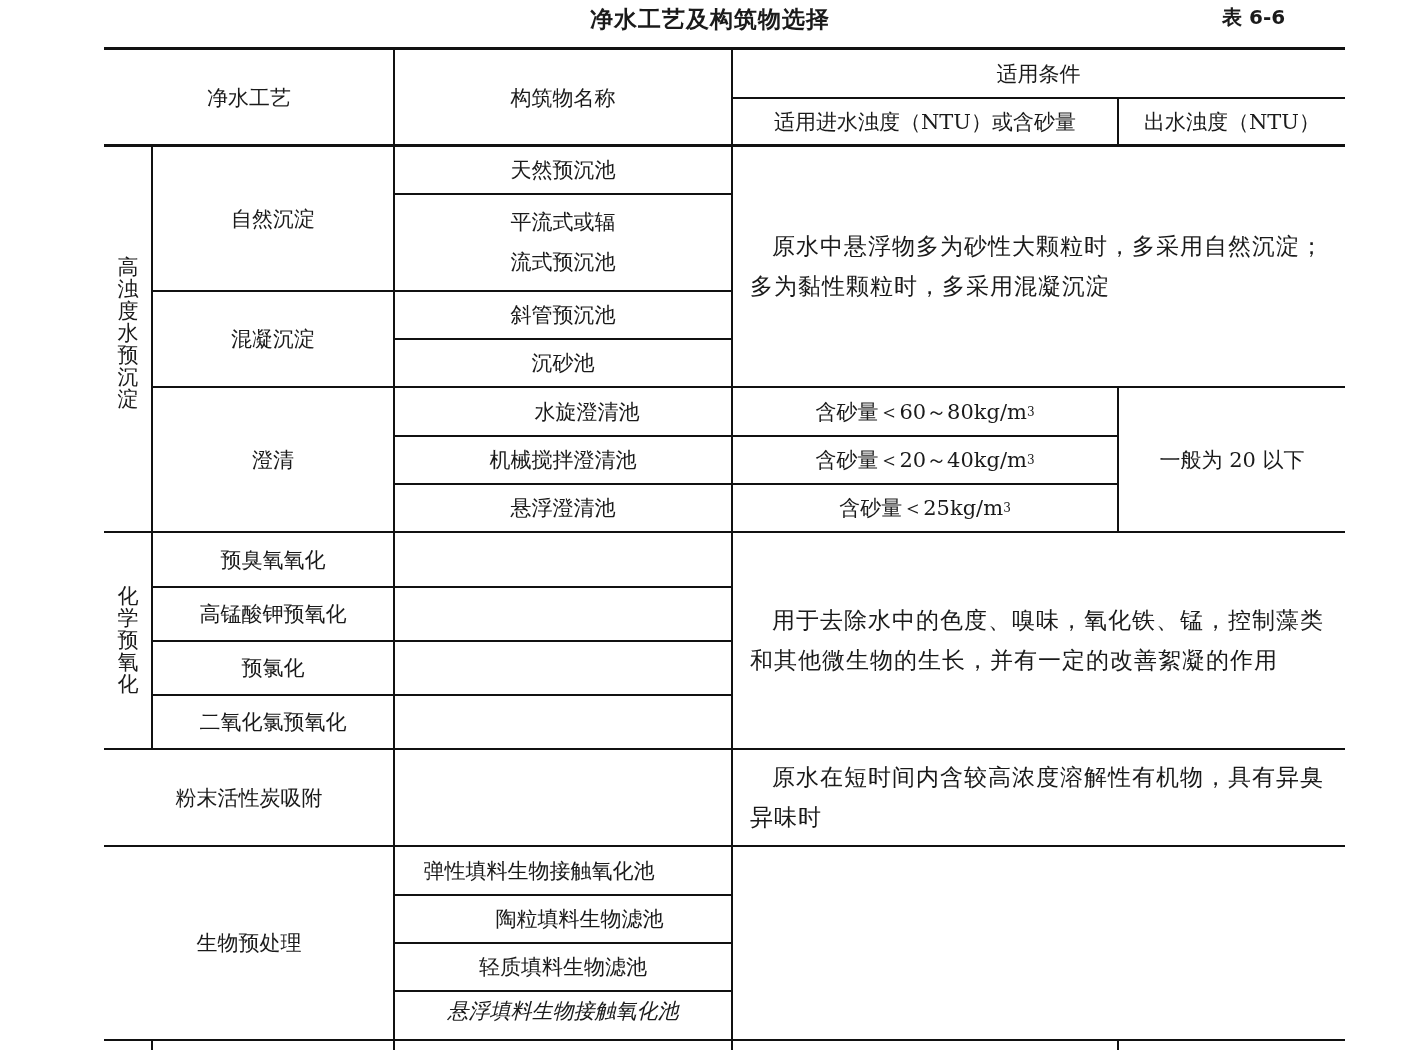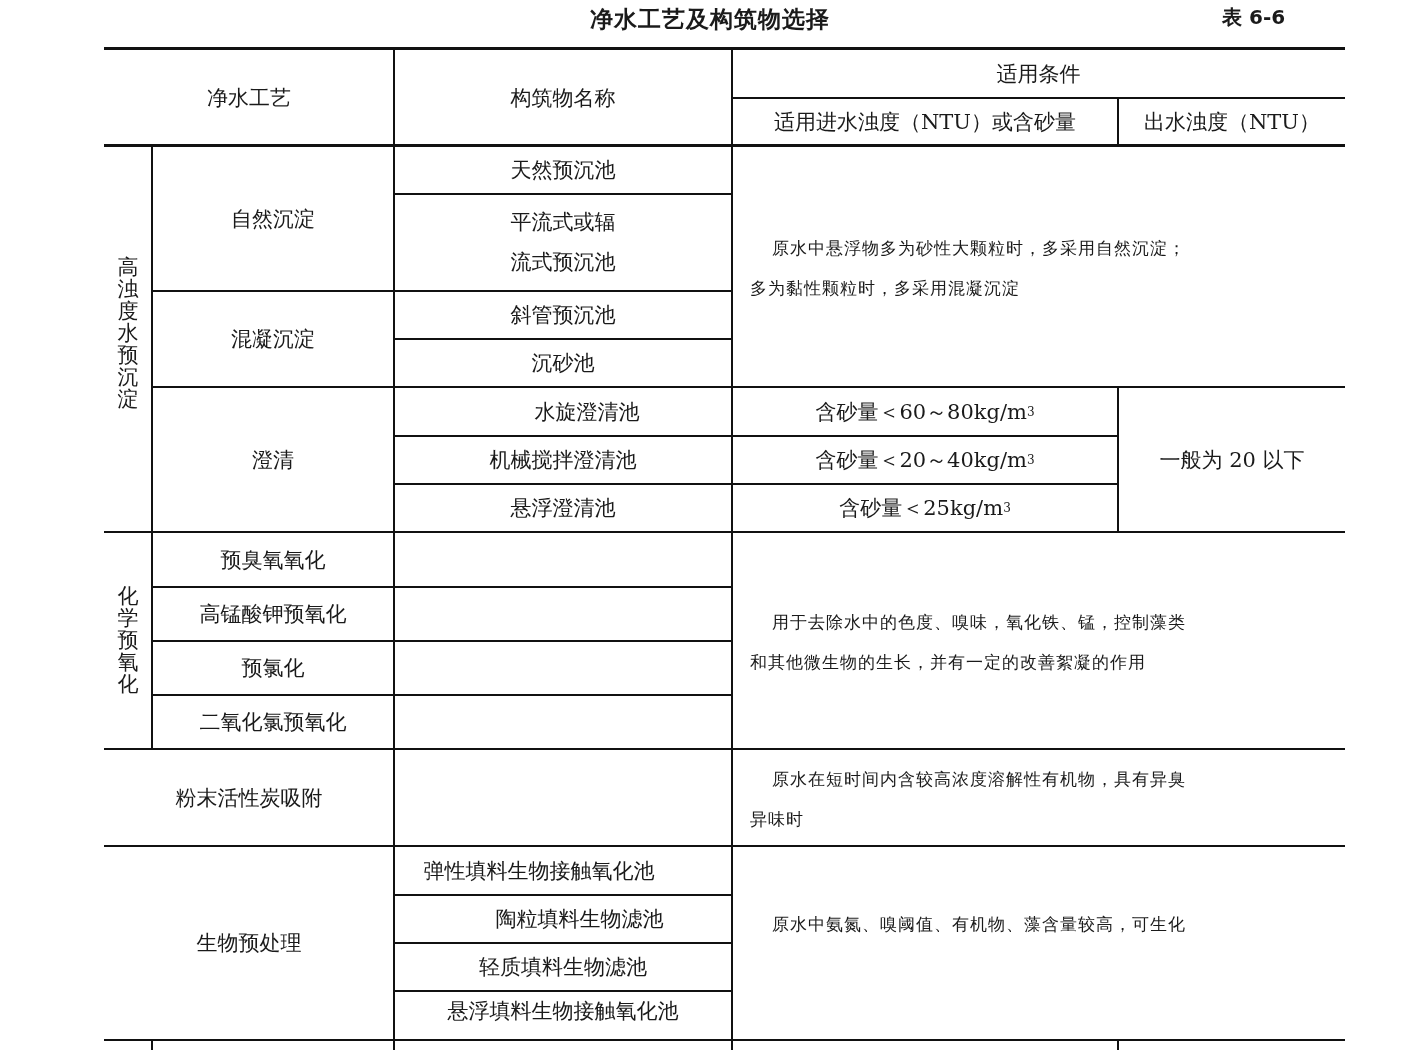--- a/index.html
+++ b/index.html
@@ -18,22 +18,22 @@
     font-family: "DejaVu Sans", "Liberation Sans", sans-serif;
     font-weight: bold; font-size: 20px;
   }
   .hline { position: absolute; background: #111; }
   .vline { position: absolute; background: #111; width: 2px; }
   .cell {
     position: absolute; display: flex; align-items: center; justify-content: center;
     text-align: center; font-size: 21px; line-height: 40px; box-sizing: border-box;
   }
   .para {
-    position: absolute; font-size: 17px; line-height: 40px; text-indent: 22px;
-    letter-spacing: 1px; box-sizing: border-box;
+    position: absolute; font-size: 23px; line-height: 40px; text-indent: 22px;
+    letter-spacing: 1px; box-sizing: border-box; font-family: Liberation Mono, monospace;
   }
   .vertical {
     position: absolute; font-size: 21px; line-height: 22px; text-align: center; width: 30px;
   }
   .vertical span { display: block; }
   sup { font-size: 12px; line-height: 0; }
 </style>
 </head>
 <body>
 
@@ -141,16 +141,15 @@
 <div class="cell" style="left:104px;top:750px;width:290px;height:95px;">粉末活性炭吸附</div>
 <div class="para" style="left:750px;top:759px;width:590px;">
   <div>原水在短时间内含较高浓度溶解性有机物，具有异臭</div>
   <div style="text-indent:0;">异味时</div>
 </div>
 
 <div class="cell" style="left:104px;top:920px;width:290px;height:46px;">生物预处理</div>
 <div class="cell" style="left:395px;top:847px;width:288px;height:47px;">弹性填料生物接触氧化池</div>
 <div class="cell" style="left:395px;top:896px;width:336px;height:46px;padding-left:33px;">陶粒填料生物滤池</div>
 <div class="cell" style="left:395px;top:944px;width:336px;height:46px;">轻质填料生物滤池</div>
-<div class="cell" style="left:395px;top:992px;width:336px;height:38px;">悬浮填料生物接触氧化池</div>
+<div class="cell" style="left:395px;top:992px;width:336px;height:38px;font-style:italic;">悬浮填料生物接触氧化池</div>
 <div class="para" style="left:750px;top:904px;width:590px;">
-  <div>原水中氨氮、嗅阈值、有机物、藻含量较高，可生化</div>
 </div>
 
 </body></html>

